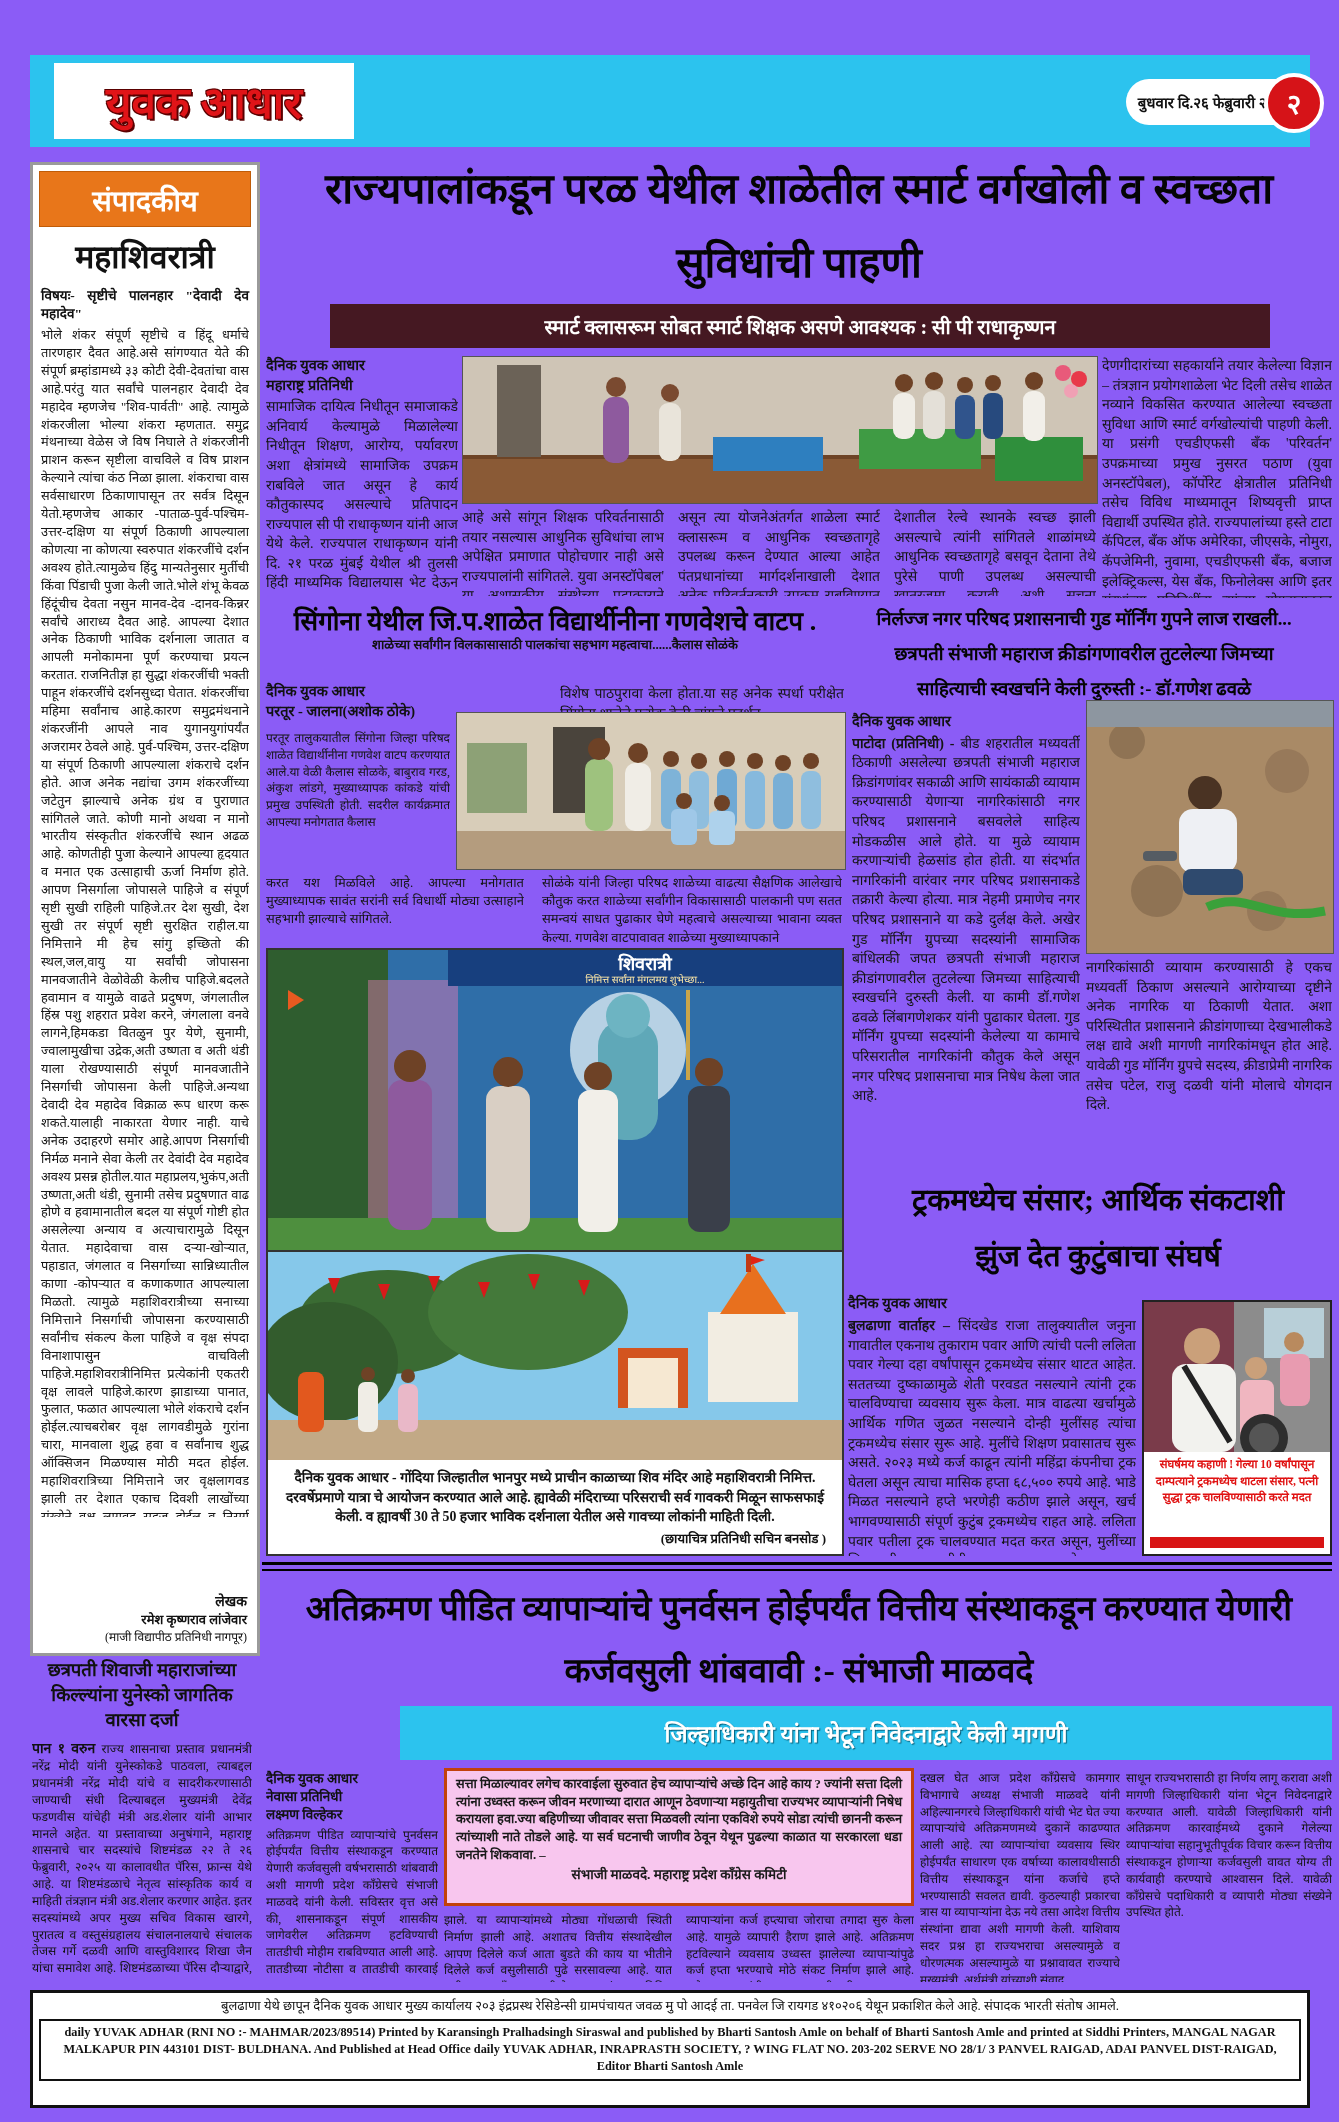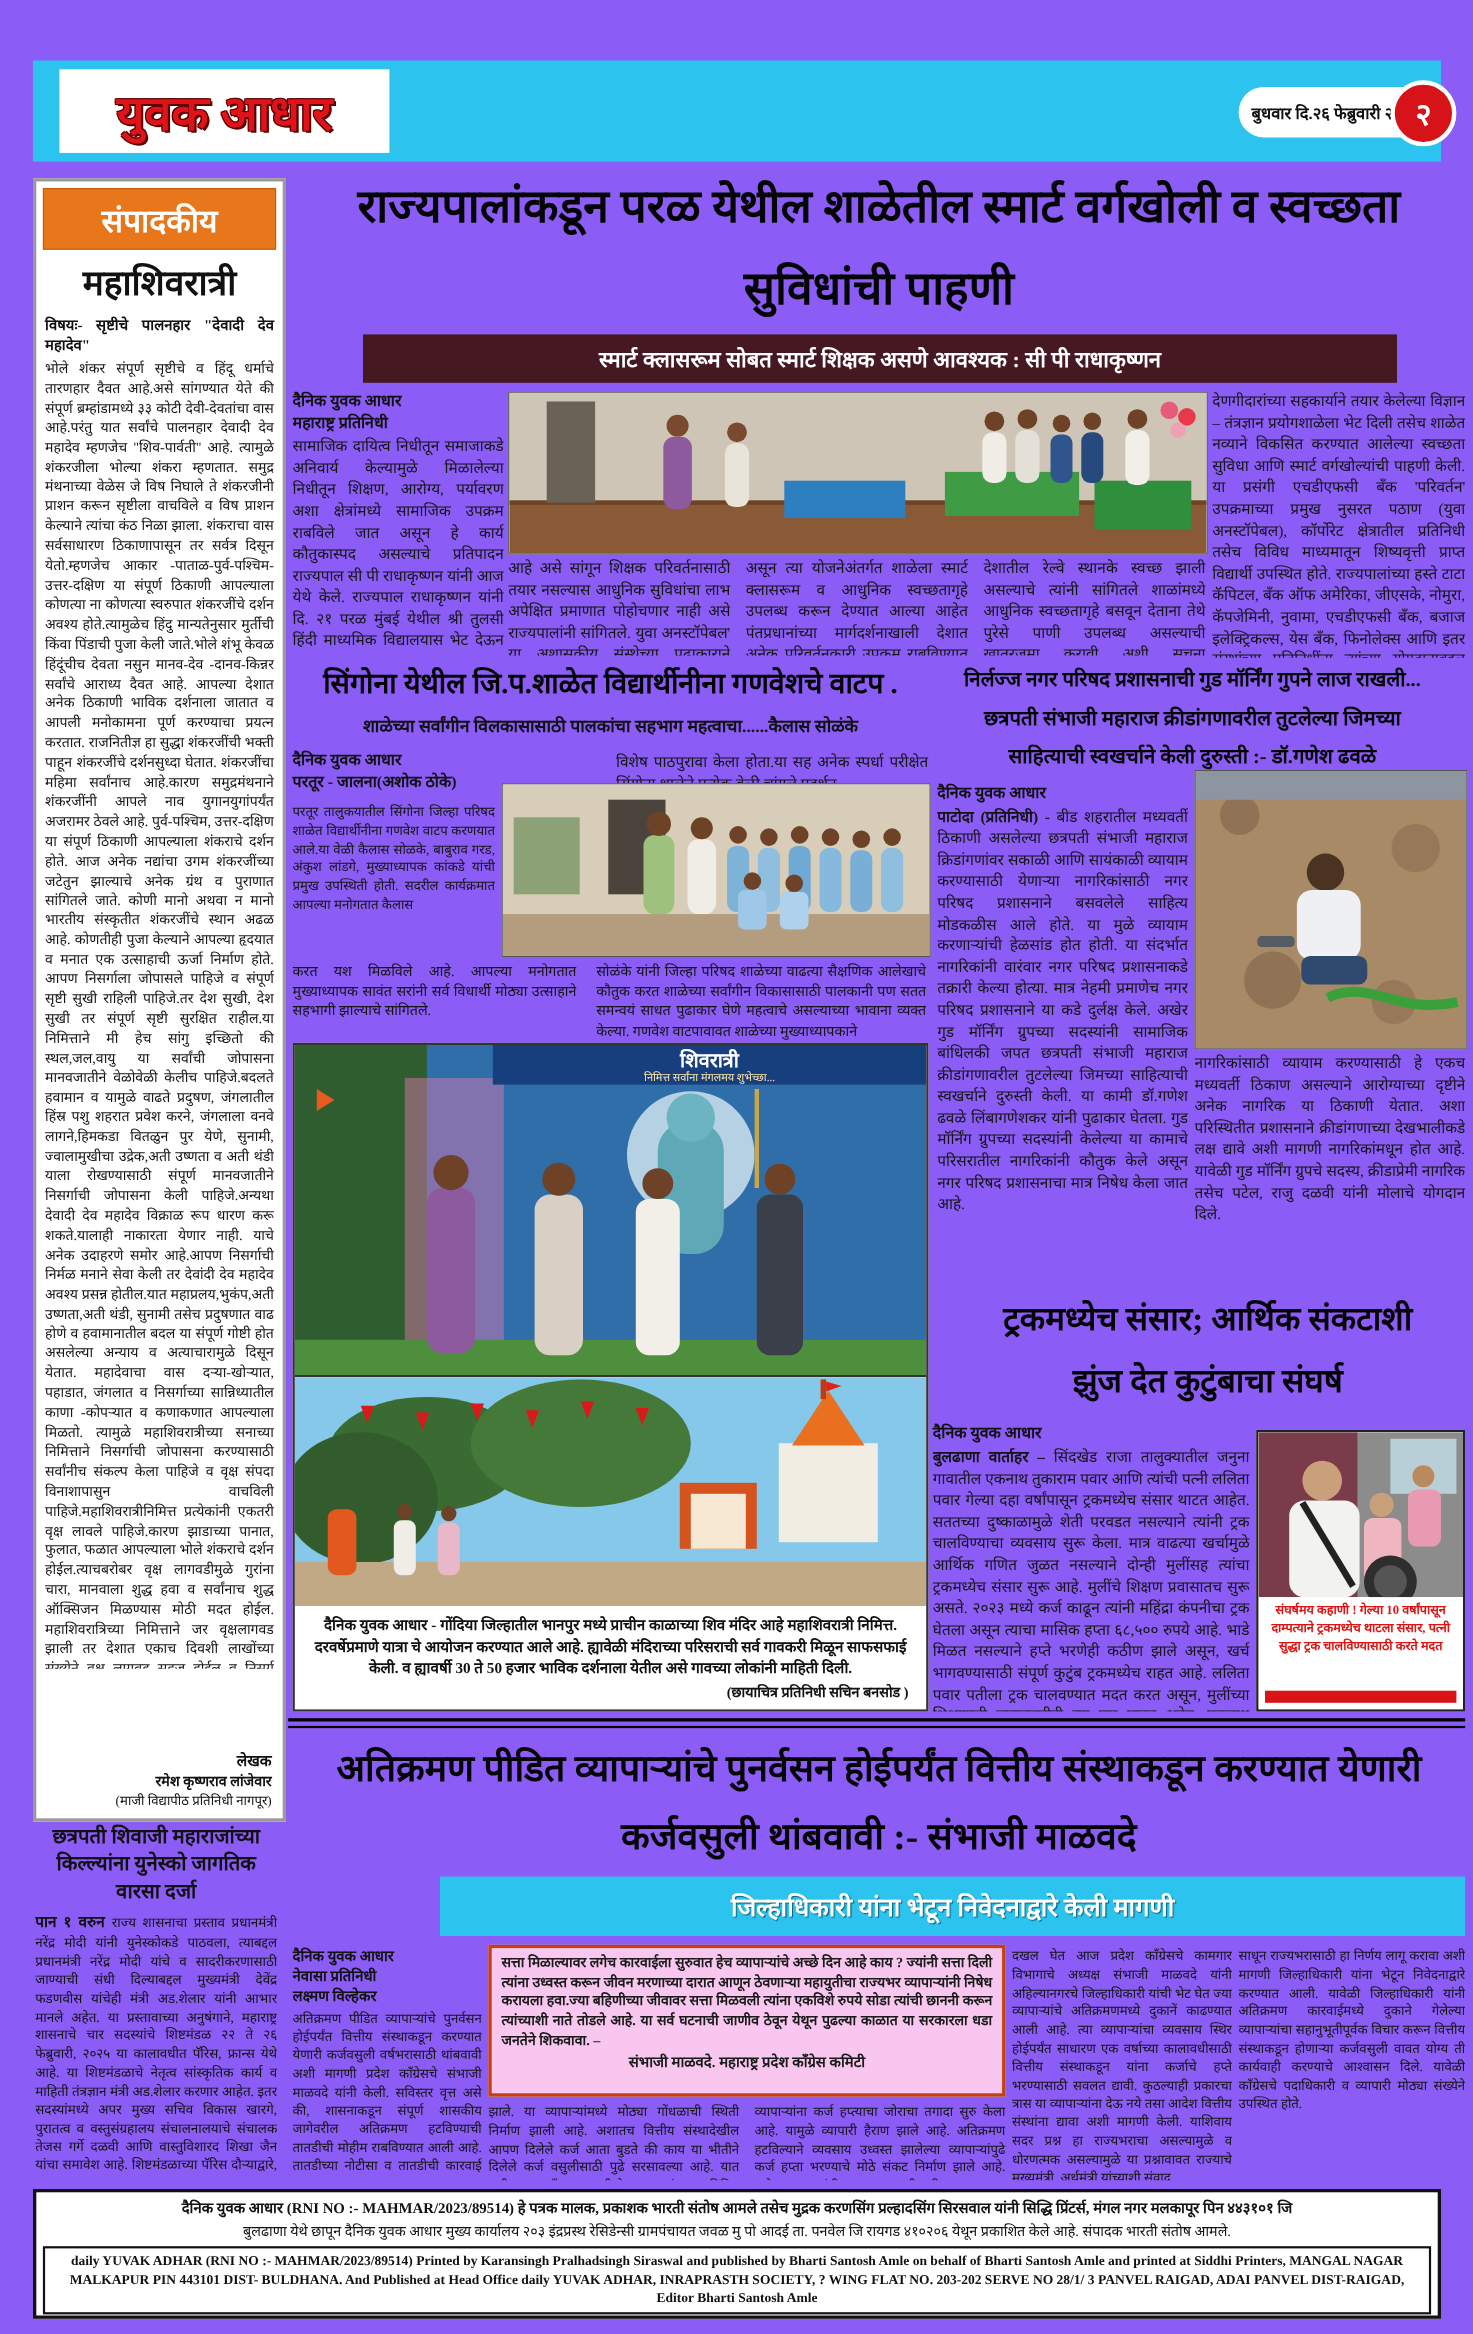--- a/index.html
+++ b/index.html
@@ -119,21 +119,21 @@
 
   <div class="abs" style="left:462px;top:508px;width:634px;height:88px;display:flex;gap:14px;">
     <div class="body-txt clip" style="width:202px;height:88px;">आहे असे सांगून शिक्षक परिवर्तनासाठी तयार नसल्यास आधुनिक सुविधांचा लाभ अपेक्षित प्रमाणात पोहोचणार नाही असे राज्यपालांनी सांगितले. युवा अनस्टॉपेबल' या अशासकीय संस्थेच्या पुढाकाराने शाळांच्या अद्ययावतीकरणाची देशव्यापी मोहीम राबविण्यात आली</div>
     <div class="body-txt clip" style="width:202px;height:88px;">असून त्या योजनेअंतर्गत शाळेला स्मार्ट क्लासरूम व आधुनिक स्वच्छतागृहे उपलब्ध करून देण्यात आल्या आहेत पंतप्रधानांच्या मार्गदर्शनाखाली देशात अनेक परिवर्तनकारी उपक्रम राबविण्यात येत असून 'स्वच्छ भारत' उपक्रमाअंतर्गत रेल्वेमध्ये वायो टॉयलेट बसविल्यामुळे</div>
     <div class="body-txt clip" style="width:202px;height:88px;">देशातील रेल्वे स्थानके स्वच्छ झाली असल्याचे त्यांनी सांगितले शाळांमध्ये आधुनिक स्वच्छतागृहे बसवून देताना तेथे पुरेसे पाणी उपलब्ध असल्याची खातरजमा करावी अशी सूचना राज्यपालांनी यावेळी संस्थांना केली. यावेळी राज्यपालांनी मुलांना परस्पर संवादी माध्यमातून शिक्षण</div>
   </div>
 
   <div class="abs body-txt clip" style="left:1102px;top:356px;width:230px;height:242px;">देणगीदारांच्या सहकार्याने तयार केलेल्या विज्ञान – तंत्रज्ञान प्रयोगशाळेला भेट दिली तसेच शाळेत नव्याने विकसित करण्यात आलेल्या स्वच्छता सुविधा आणि स्मार्ट वर्गखोल्यांची पाहणी केली. या प्रसंगी एचडीएफसी बँक 'परिवर्तन' उपक्रमाच्या प्रमुख नुसरत पठाण (युवा अनस्टॉपेबल), कॉर्पोरेट क्षेत्रातील प्रतिनिधी तसेच विविध माध्यमातून शिष्यवृत्ती प्राप्त विद्यार्थी उपस्थित होते. राज्यपालांच्या हस्ते टाटा कॅपिटल, बँक ऑफ अमेरिका, जीएसके, नोमुरा, कॅपजेमिनी, नुवामा, एचडीएफसी बँक, बजाज इलेक्ट्रिकल्स, येस बँक, फिनोलेक्स आणि इतर संस्थांच्या प्रतिनिधींना त्यांच्या योगदानावद्दल 'युवा कृतज्ञता पुरस्कार' प्रदान करण्यात आले.</div>
 
   <div class="abs head-xl" style="left:266px;top:600px;width:578px;height:44px;font-size:26px;line-height:44px;">सिंगोना येथील जि.प.शाळेत विद्यार्थीनीना गणवेशचे वाटप .</div>
-  <div class="abs b ctr" style="left:266px;top:646px;width:578px;height:30px;font-size:16px;line-height:30px;">शाळेच्या सर्वांगीन विलकासासाठी पालकांचा सहभाग महत्वाचा......कैलास सोळंके</div>
+  <div class="abs b ctr" style="left:266px;top:630px;width:578px;height:30px;font-size:13px;line-height:30px;">शाळेच्या सर्वांगीन विलकासासाठी पालकांचा सहभाग महत्वाचा......कैलास सोळंके</div>
 
   <div class="abs" style="left:266px;top:682px;width:190px;">
     <div class="byline">दैनिक युवक आधार</div>
     <div class="byline">परतूर - जालना(अशोक ठोके)</div>
   </div>
   <div class="abs body-txt clip" style="left:560px;top:684px;width:284px;height:40px;">विशेष पाठपुरावा केला होता.या सह अनेक स्पर्धा परीक्षेत सिंगोना शाळेने प्रत्येक वेळी चांगले प्रदर्शन</div>
 
   <div class="abs body-txt clip" style="left:266px;top:730px;width:184px;height:138px;font-size:12px;">परतूर तालुकयातील सिंगोना जिल्हा परिषद शाळेत विद्यार्थीनीना गणवेश वाटप करणयात आले.या वेळी कैलास सोळके, बाबुराव गरड, अंकुश लांडगे, मुख्याध्यापक कांकडे यांची प्रमुख उपस्थिती होती. सदरील कार्यक्रमात आपल्या मनोगतात कैलास</div>
 
   <div class="abs photo-frame" style="left:456px;top:712px;width:388px;height:156px;">
@@ -314,20 +314,19 @@
 
   <div class="abs" style="left:444px;top:1912px;width:470px;height:70px;display:flex;gap:14px;">
     <div class="body-txt clip" style="width:228px;height:70px;font-size:12px;">झाले. या व्यापाऱ्यांमध्ये मोठ्या गोंधळाची स्थिती निर्माण झाली आहे. अशातच वित्तीय संस्थादेखील आपण दिलेले कर्ज आता बुडते की काय या भीतीने दिलेले कर्ज वसुलीसाठी पुढे सरसावल्या आहे. यात राष्ट्रीयकृत बँका, मल्टीस्टेट, पत्तसंस्था, विविध फायनान्स कंपनी, यांचा समावेश असून या संस्थांनी अतिक्रमण पीडित</div>
     <div class="body-txt clip" style="width:228px;height:70px;font-size:12px;">व्यापाऱ्यांना कर्ज हप्त्याचा जोराचा तगादा सुरु केला आहे. यामुळे व्यापारी हैराण झाले आहे. अतिक्रमण हटविल्याने व्यवसाय उध्वस्त झालेल्या व्यापाऱ्यांपुढे कर्ज हप्ता भरण्याचे मोठे संकट निर्माण झाले आहे. अनेक व्यापाऱ्यांनी तर यातून मुक्तीसाठी आत्महत्या हा मार्ग पत्करला आहे. व्यापाऱ्यांच्या या समस्याची गंभीर</div>
   </div>
 
   <div class="abs body-txt clip" style="left:920px;top:1770px;width:200px;height:212px;font-size:12px;">दखल घेत आज प्रदेश काँग्रेसचे कामगार विभागाचे अध्यक्ष संभाजी माळवदे यांनी अहिल्यानगरचे जिल्हाधिकारी यांची भेट घेत ज्या व्यापाऱ्यांचे अतिक्रमणमध्ये दुकानें काढण्यात आली आहे. त्या व्यापाऱ्यांचा व्यवसाय स्थिर होईपर्यंत साधारण एक वर्षाच्या कालावधीसाठी वित्तीय संस्थाकडून यांना कर्जाचे हप्ते भरण्यासाठी सवलत द्यावी. कुठल्याही प्रकारचा त्रास या व्यापाऱ्यांना देऊ नये तसा आदेश वित्तीय संस्थांना द्यावा अशी मागणी केली. याशिवाय सदर प्रश्न हा राज्यभराचा असल्यामुळे व धोरणत्मक असल्यामुळे या प्रश्नावावत राज्याचे मुख्यमंत्री, अर्थमंत्री यांच्याशी संवाद</div>
   <div class="abs body-txt clip" style="left:1126px;top:1770px;width:206px;height:212px;font-size:12px;">साधून राज्यभरासाठी हा निर्णय लागू करावा अशी मागणी जिल्हाधिकारी यांना भेटून निवेदनाद्वारे करण्यात आली. यावेळी जिल्हाधिकारी यांनी अतिक्रमण कारवाईमध्ये दुकाने गेलेल्या व्यापाऱ्यांचा सहानुभूतीपूर्वक विचार करून वित्तीय संस्थाकडून होणाऱ्या कर्जवसुली वावत योग्य ती कार्यवाही करण्याचे आश्वासन दिले. यावेळी काँग्रेसचे पदाधिकारी व व्यापारी मोठ्या संख्येने उपस्थित होते.</div>
 
   <div class="abs footer-box" style="left:30px;top:1990px;width:1280px;height:118px;box-sizing:border-box;">
-    <div class="b ctr" style="font-size:13.5px;margin-top:5px;padding:0 10px;">दैनिक युवक आधार (RNI NO :- MAHMAR/2023/89514) हे पत्रक मालक, प्रकाशक भारती संतोष आमले तसेच मुद्रक करणसिंग प्रल्हादसिंग सिरसवाल यांनी सिद्धि प्रिंटर्स, मंगल नगर मलकापूर पिन ४४३१०१ जि</div>
     <div class="ctr" style="font-size:13px;margin-top:3px;padding:0 10px;">बुलढाणा येथे छापून दैनिक युवक आधार मुख्य कार्यालय २०३ इंद्रप्रस्थ रेसिडेन्सी ग्रामपंचायत जवळ मु पो आदई ता. पनवेल जि रायगड ४१०२०६ येथून प्रकाशित केले आहे. संपादक भारती संतोष आमले.</div>
     <div class="footer-inner" style="margin:5px 6px 0 6px;">
       <div class="b ctr" style="font-size:12.3px;line-height:1.4;padding:3px 8px;">daily YUVAK ADHAR (RNI NO :- MAHMAR/2023/89514) Printed by Karansingh Pralhadsingh Siraswal and published by Bharti Santosh Amle on behalf of Bharti Santosh Amle and printed at Siddhi Printers, MANGAL NAGAR  MALKAPUR PIN 443101 DIST- BULDHANA. And Published at Head Office daily YUVAK ADHAR, INRAPRASTH SOCIETY, ? WING FLAT NO. 203-202 SERVE NO 28/1/ 3 PANVEL RAIGAD, ADAI PANVEL DIST-RAIGAD, Editor Bharti Santosh Amle</div>
     </div>
   </div>
 
 </div>
 
 </body></html>

